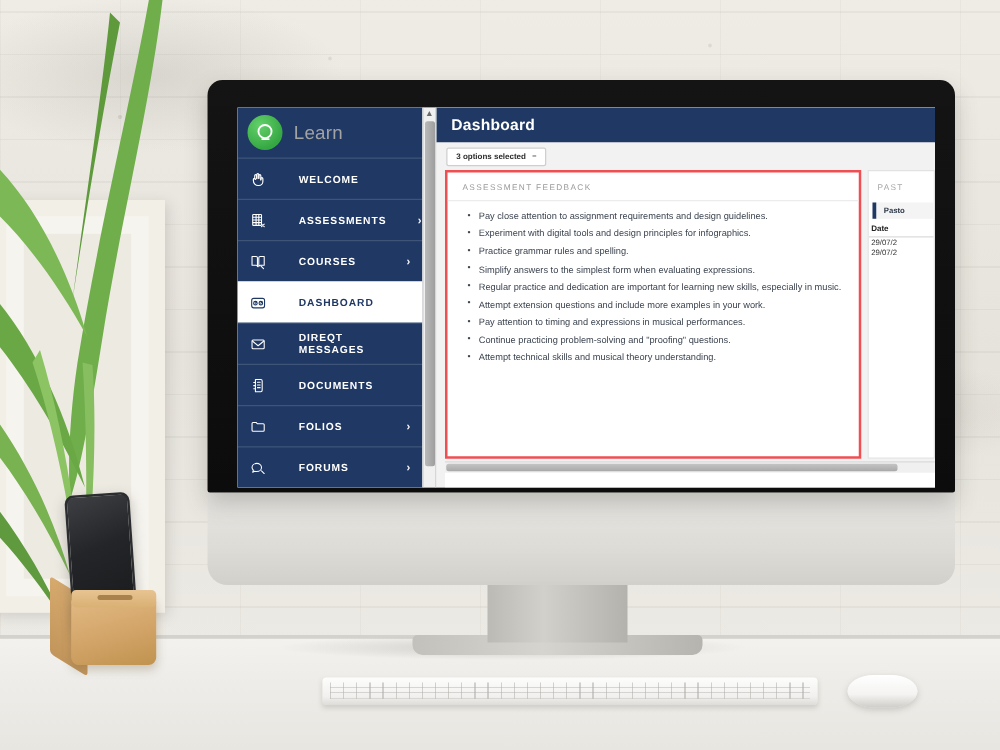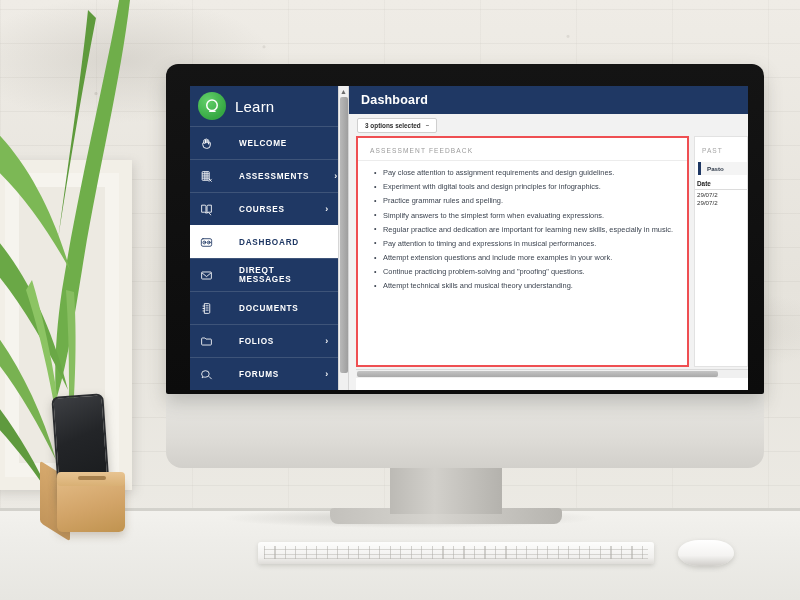--- a/index.html
+++ b/index.html
@@ -145,21 +145,21 @@
     width:148px; flex:0 0 148px; background:#1f3864; color:#fff;
     display:flex; flex-direction:column;
   }
   .brand { height:46px; display:flex; align-items:center; padding:0 8px; gap:9px; }
   .logo-circle{
     width:28px; height:28px; border-radius:50%;
     background:radial-gradient(circle at 35% 30%, #63d06a, #36a843 70%);
     display:flex; align-items:center; justify-content:center; flex:0 0 28px;
   }
   .logo-circle svg{ display:block; }
-  .brand-name{ color:#ffffff; font-size:15px; font-weight:400; letter-spacing:.2px; }
+  .brand-name{ color:#a3a3a3; font-size:15px; font-weight:400; letter-spacing:.2px; }
 
   .nav-item{
     height:37.5px; display:flex; align-items:center; padding:0 9px; gap:25px;
     border-top:1px solid rgba(255,255,255,.14);
     font-size:8.2px; font-weight:700; letter-spacing:.75px; color:#fff;
   }
   .nav-item .ico{ width:15px; height:15px; flex:0 0 15px; display:flex; align-items:center; justify-content:center; }
   .nav-item .lbl{ flex:1; }
   .nav-item .chev{ font-size:9px; font-weight:700; opacity:.95; }
   .nav-item.active{ background:#ffffff; color:#1f3864; }
@@ -410,22 +410,22 @@
         <div class="panels">
 
           <div class="card-feedback">
             <div class="card-title">ASSESSMENT FEEDBACK</div>
             <ul class="fb-list">
               <li>Pay close attention to assignment requirements and design guidelines.</li>
               <li>Experiment with digital tools and design principles for infographics.</li>
               <li>Practice grammar rules and spelling.</li>
               <li>Simplify answers to the simplest form when evaluating expressions.</li>
               <li>Regular practice and dedication are important for learning new skills, especially in music.</li>
+              <li>Attempt extension questions and include more examples in your work.</li>
               <li>Pay attention to timing and expressions in musical performances.</li>
-              <li>Attempt extension questions and include more examples in your work.</li>
               <li>Continue practicing problem-solving and "proofing" questions.</li>
               <li>Attempt technical skills and musical theory understanding.</li>
             </ul>
           </div>
 
           <div class="card-past">
             <div class="past-title">PAST</div>
             <div class="past-tab">
               <span>Pasto</span>
             </div>

